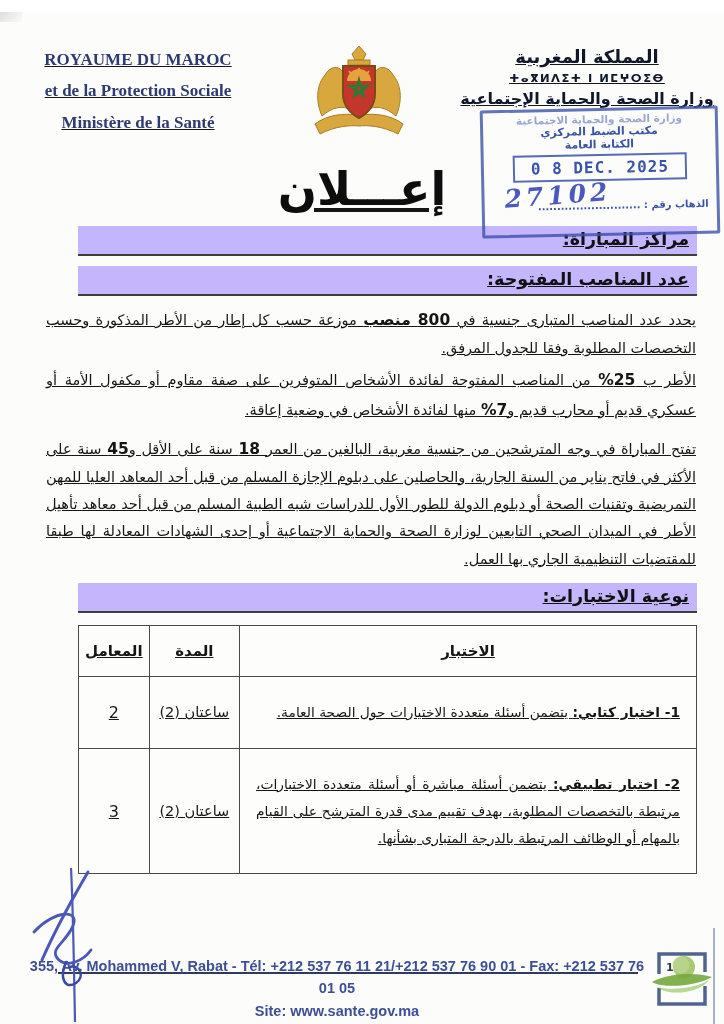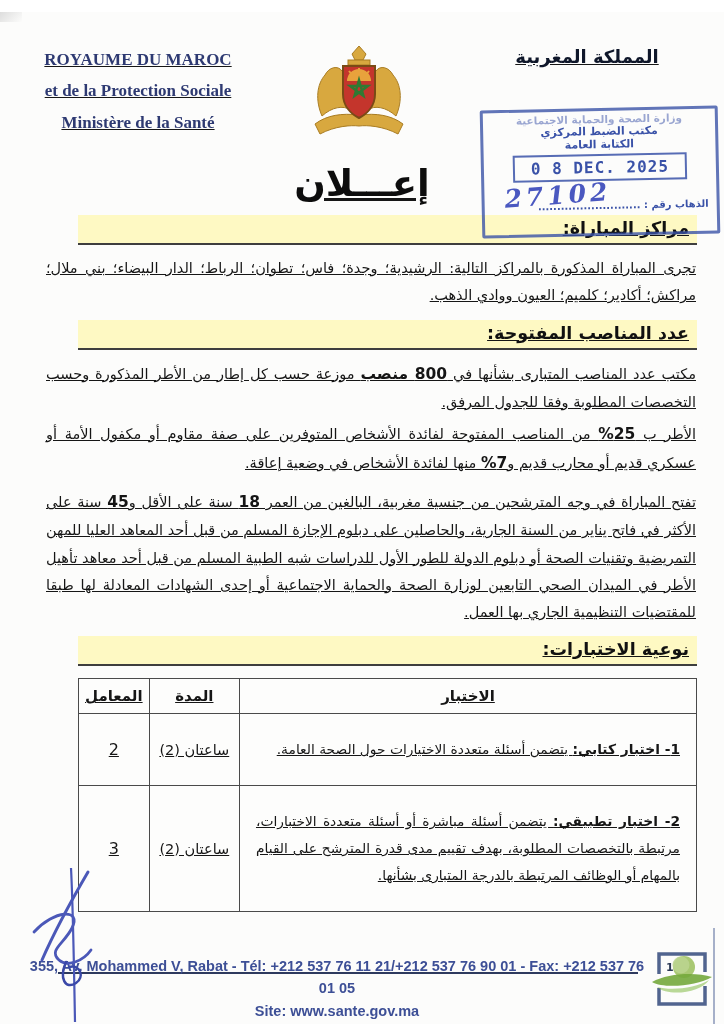--- a/index.html
+++ b/index.html
@@ -38,39 +38,39 @@
     font-family:"DejaVu Sans Mono", monospace; font-size:16px; font-weight:bold; letter-spacing:1px;
   }
   .stamp .bottom { position:relative; height:30px; margin-top:2px; }
   .stamp .ref { position:absolute; right:2px; bottom:2px; font-size:10px; font-weight:bold; direction:rtl; }
   .stamp .num {
     position:absolute; left:14px; bottom:4px;
     font-family:"DejaVu Serif", serif; font-style:italic; font-weight:bold;
     font-size:25px; letter-spacing:4px; color:#4a58c0; transform:rotate(-3deg);
   }
   
-  .title { text-align:center; font-size:37px; font-weight:bold; color:#0d0d0d; margin-top:14px; letter-spacing:1px; }
+  .title { text-align:center; font-size:46px; font-weight:bold; color:#0d0d0d; margin-top:14px; letter-spacing:1px; }
   
   .para {
     direction:rtl; text-align:justify; text-align-last:right;
     margin:10px 28px 4px 46px; font-size:14.5px; line-height:1.88; color:#151515;
   }
   .para b { font-size:15.5px; }
   .sec-bar {
-    direction:rtl; margin:10px 27px 6px 78px; background:#fef9c3;
+    direction:rtl; margin:10px 27px 6px 78px; background:#c4b5fd;
     border-bottom:2.5px solid #3e3e3e; padding:3px 8px 5px 0;
     font-weight:bold; font-size:17.5px; color:#111;
   }
   
   table.tests {
     direction:rtl; margin:12px 27px 0 78px; width:619px;
     border-collapse:collapse; background:#fdfdfc;
   }
   table.tests th, table.tests td { border:1.6px solid #4a4a4a; }
-  table.tests th { font-size:15px; font-weight:bold; padding:8px 6px; }
+  table.tests th { font-size:15px; font-weight:bold; padding:16px 6px; }
   td.c-test { width:472px; padding:22px 16px; text-align:justify; font-size:13.8px; line-height:1.95; }
   td.c-dur  { width:92px;  text-align:center; font-size:14.5px; }
   td.c-coef { width:55px;  text-align:center; font-size:16px; }
   tr.r1 td { height:72px; }
   tr.r2 td { height:112px; }
   
   .footer-line { position:absolute; left:58px; right:86px; bottom:62px; border-top:2px solid #2e3a5e; }
   .footer-text {
     position:absolute; left:24px; right:74px; bottom:14px; text-align:center;
     font-family:"Liberation Sans", sans-serif; font-weight:bold;
@@ -103,42 +103,43 @@
         <rect x="41" y="16" width="22" height="5" fill="#d8a83f" stroke="#a97c22" stroke-width="1"></rect>
         <path d="M36,22 L68,22 L68,50 C68,62 60,70 52,74 C44,70 36,62 36,50 Z" fill="#c4352c" stroke="#7a4a16" stroke-width="2"></path>
         <path d="M40,37 A12,12 0 0 1 64,37 Z" fill="#e8a23c"></path>
         <path d="M52,24 L52,30 M42,27 L46,32 M62,27 L58,32" stroke="#e8a23c" stroke-width="2"></path>
         <path d="M52,36 L56.5,52 L43,42 L61,42 L47.5,52 Z" fill="none" stroke="#2f7a33" stroke-width="2.4"></path>
       </svg>
     </div>
 
     <div class="h-right">
       <div class="ar1">المملكة المغربية</div>
+      <div class="tif">ⵜⴰⴳⵍⴷⵉⵜ ⵏ ⵍⵎⵖⵔⵉⴱ</div>
+      <div class="ar2">وزارة الصحة والحماية الإجتماعية</div>
     </div>
   </div>
 
   <div class="stamp">
     <div class="l1">وزارة الصحة والحماية الاجتماعية</div>
     <div class="l2">مكتب الضبط المركزي</div>
     <div class="l3">الكتابة العامة</div>
     <div class="datebox">0 8 DEC. 2025</div>
     <div class="bottom">
       <span class="num">27102</span>
       <span class="ref">الذهاب رقم : ...........................</span>
     </div>
   </div>
 
   <div class="title">إعـــلان</div>
 
 
   <div class="sec-bar">مراكز المباراة:</div>
-  <p class="para">تجرى المباراة المذكورة بالمراكز التالية: الرشيدية؛ وجدة؛ فاس؛ تطوان؛ الرباط؛ الدار البيضاء؛ بني ملال؛ مراكش؛ أكادير؛ كلميم؛ العيون ووادي الذهب.</p>
 
   <div class="sec-bar">عدد المناصب المفتوحة:</div>
-  <p class="para"><span>مكتب عدد المناصب المتبارى بشأنها في </span><b>800 منصب</b><span> موزعة حسب كل إطار من الأطر المذكورة وحسب التخصصات المطلوبة وفقا للجدول المرفق.</span></p>
+  <p class="para"><span>يحدد عدد المناصب المتبارى جنسية في </span><b>800 منصب</b><span> موزعة حسب كل إطار من الأطر المذكورة وحسب التخصصات المطلوبة وفقا للجدول المرفق.</span></p>
   <p class="para" style="margin-top:2px;"><span>الأطر ب </span><b>25%</b><span> من المناصب المفتوحة لفائدة الأشخاص المتوفرين على صفة مقاوم أو مكفول الأمة أو عسكري قديم أو محارب قديم و</span><b>7%</b><span> منها لفائدة الأشخاص في وضعية إعاقة.</span></p>
 
   <p class="para"><span>تفتح المباراة في وجه المترشحين من جنسية مغربية، البالغين من العمر </span><b>18</b><span> سنة على الأقل و</span><b>45</b><span> سنة على الأكثر في فاتح يناير من السنة الجارية، والحاصلين على دبلوم الإجازة المسلم من قبل أحد المعاهد العليا للمهن التمريضية وتقنيات الصحة أو دبلوم الدولة للطور الأول للدراسات شبه الطبية المسلم من قبل أحد معاهد تأهيل الأطر في الميدان الصحي التابعين لوزارة الصحة والحماية الاجتماعية أو إحدى الشهادات المعادلة لها طبقا للمقتضيات التنظيمية الجاري بها العمل.</span></p>
 
   <div class="sec-bar">نوعية الاختبارات:</div>
 
   <table class="tests">
     <tbody>
         <tr>
       <th class="c-test">الاختبار</th>

